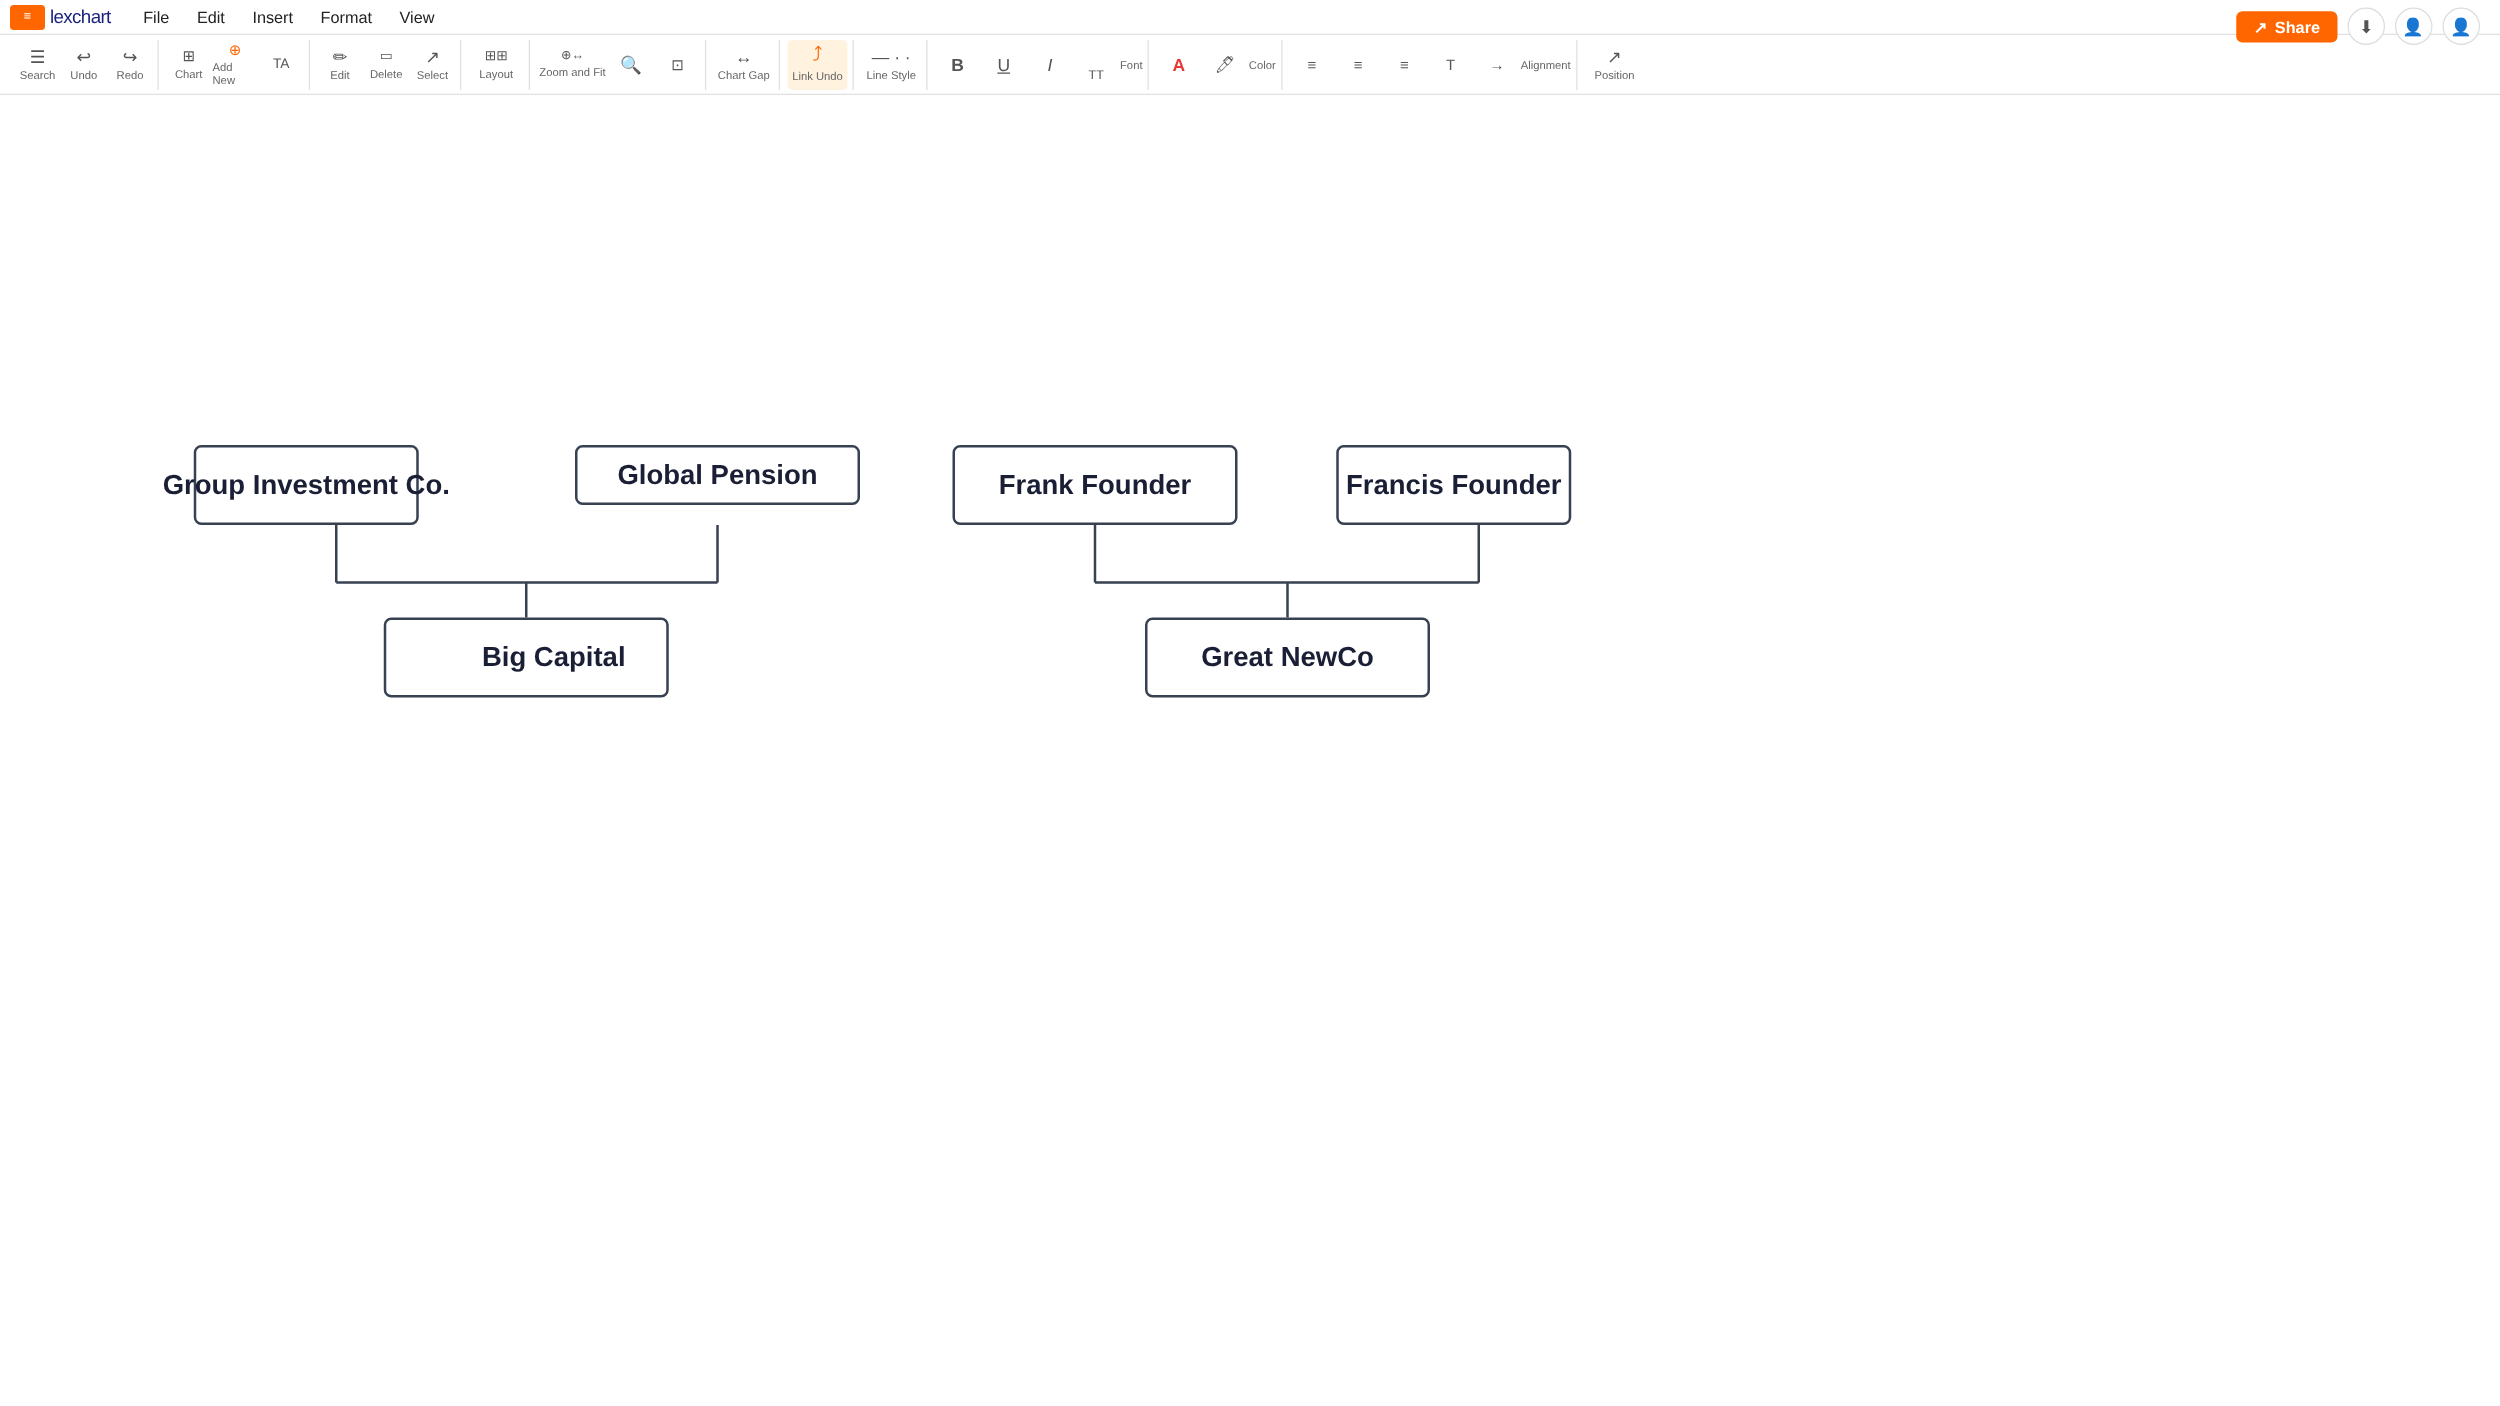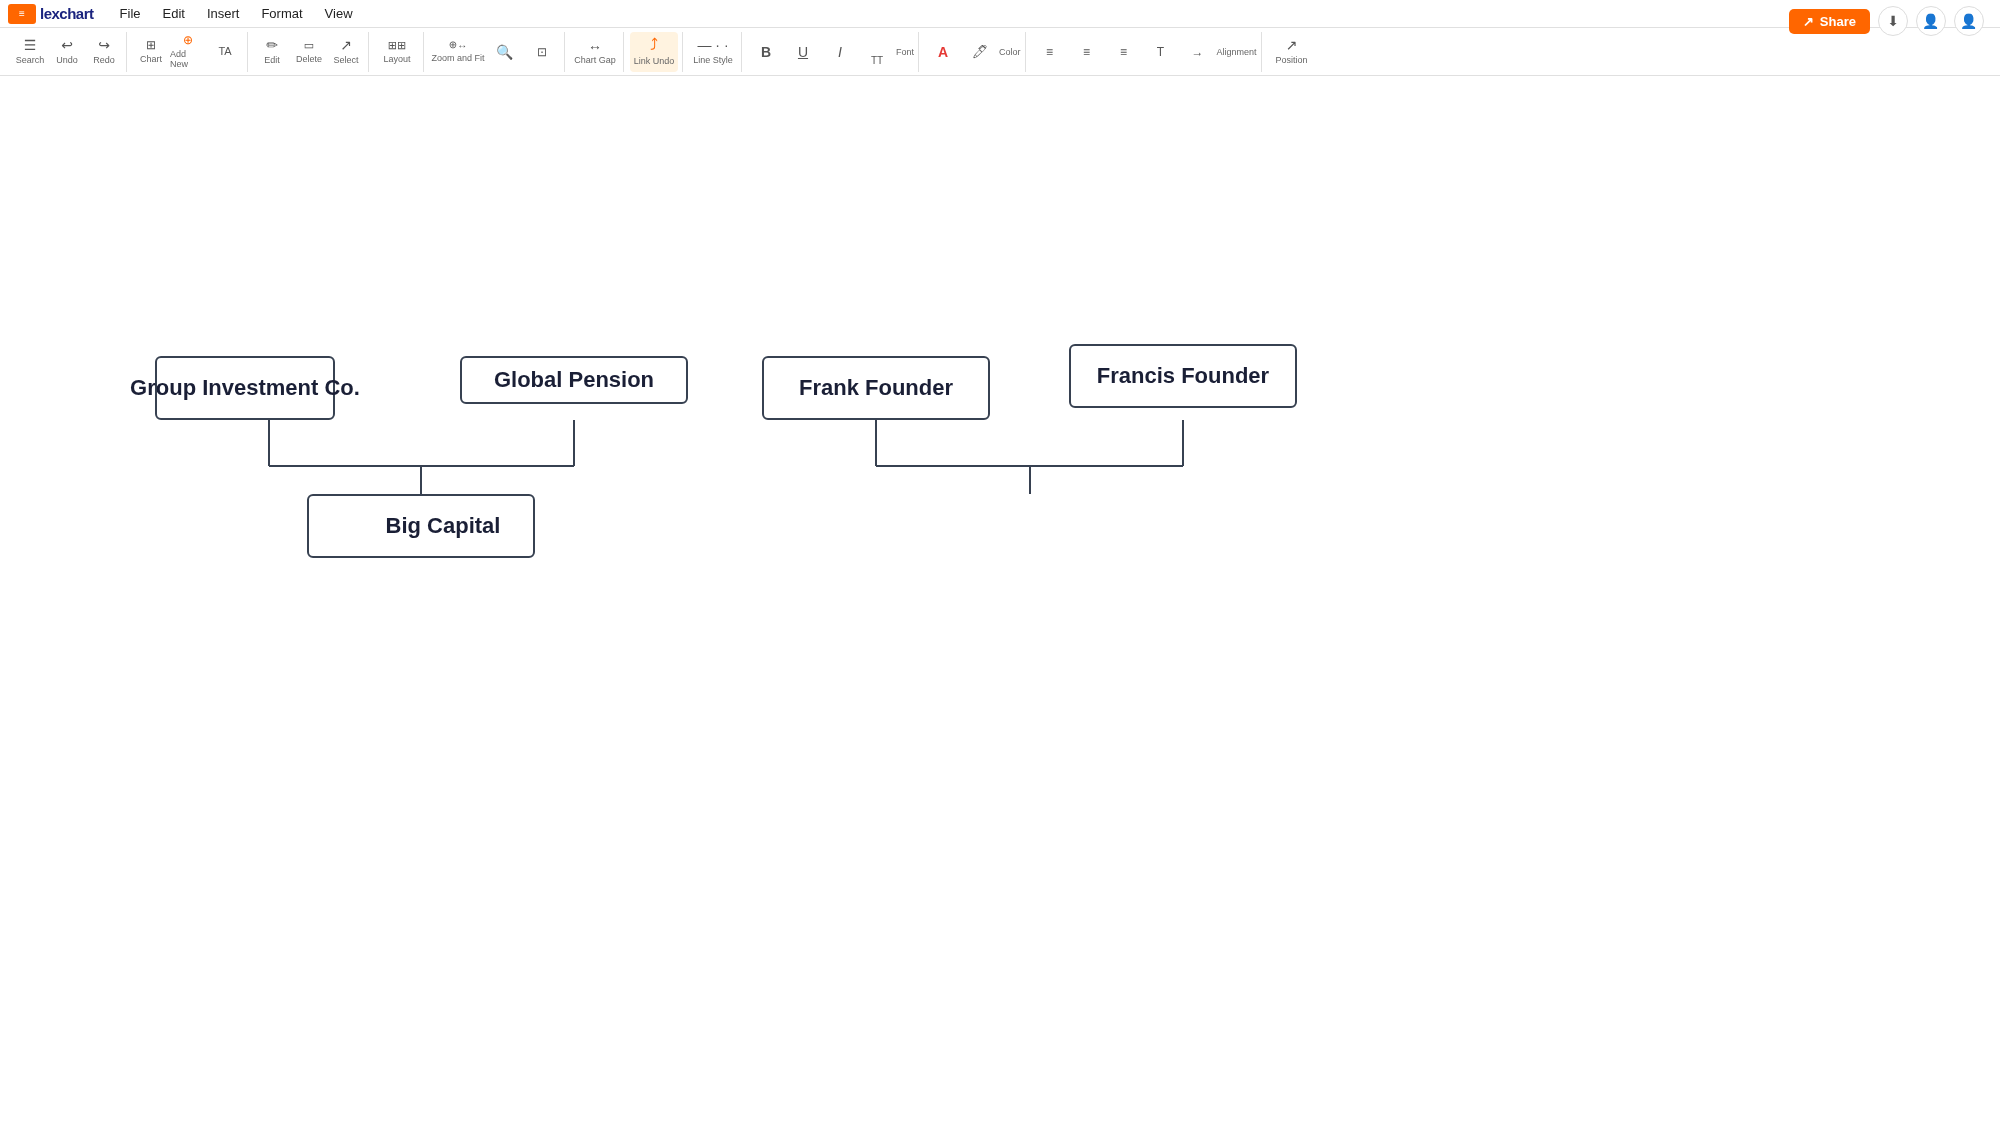--- a/index.html
+++ b/index.html
@@ -22,21 +22,21 @@
     }
     .logo-icon {
       width: 28px; height: 20px;
       background: #f60;
       border-radius: 3px;
       display: flex; align-items: center; justify-content: center;
       color: #fff; font-weight: bold; font-size: 10px;
       margin-right: 4px;
     }
     .logo-text {
-      font-size: 15px; font-weight: 700; color: #1a237e; letter-spacing: -0.5px;
+      font-size: 15px; font-weight: 400; color: #1a237e; letter-spacing: -0.5px;
     }
     .logo-text span { color: #1a237e; }
     .menu-items {
       display: flex; align-items: center; gap: 2px;
     }
     .menu-item {
       padding: 2px 10px;
       font-size: 13px;
       color: #222;
       cursor: pointer;
@@ -340,15 +340,16 @@
   </svg>
 
   <div class="chart-node" style="left:155px; top:280px; width:180px; height:64px;">Group Investment Co.</div>
 
   <div class="chart-node" style="left:460px; top:280px; width:228px; height:48px;">Global Pension</div>
 
   <div class="chart-node" style="left:307px; top:418px; width:228px; height:64px;padding-left:44px;">Big Capital</div>
 
   <div class="chart-node" style="left:762px; top:280px; width:228px; height:64px;">Frank Founder</div>
 
-  <div class="chart-node" style="left:1069px; top:268px; width:228px; height:64px;">Francis Founder</div>
-
+  <div class="chart-node" style="left:1069px; top:280px; width:188px; height:64px;">Francis Founder</div>
+
+  <div class="chart-node" style="left:916px; top:418px; width:228px; height:64px;">Great NewCo</div>
 </div>
 
 </body></html>

